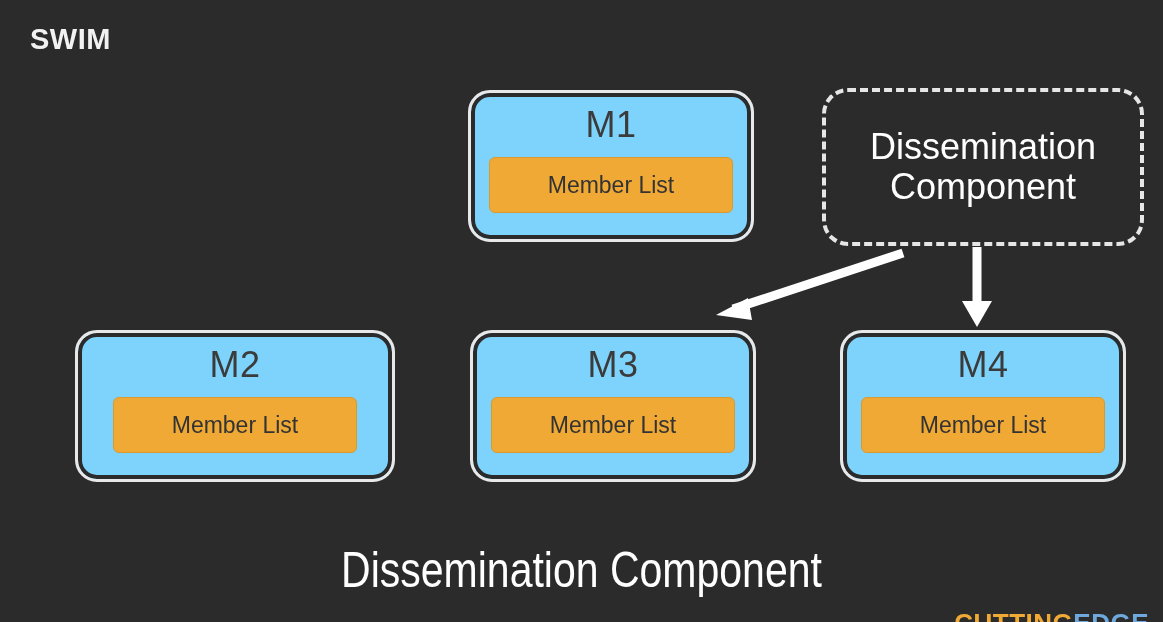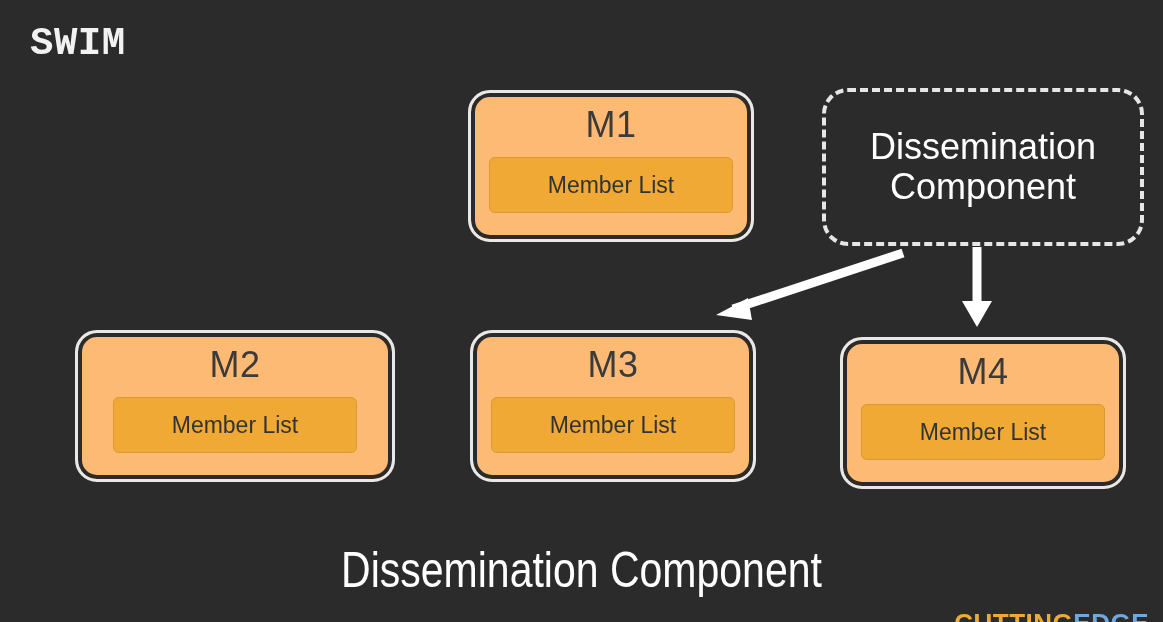--- a/index.html
+++ b/index.html
@@ -17,34 +17,34 @@
     height: 622px;
     background: #2b2b2b;
     overflow: hidden;
   }
 
   
   .slide-title {
     position: absolute;
     left: 30px;
     top: 25px;
-    font-family: Liberation Mono, monospace;
+    font-family: Liberation Sans, sans-serif;
     font-weight: bold;
-    font-size: 39px;
+    font-size: 29px;
     letter-spacing: 0.5px;
     color: #f2f2f2;
     line-height: 1;
     white-space: nowrap;
   }
 
   
   .node {
     position: absolute;
     box-sizing: border-box;
-    background: #fdba74;
+    background: #7dd3fc;
     border: 3px solid #e8e8e8;
     border-radius: 22px;
     box-shadow: 0 0 0 4px #2b2b2b inset;
     display: flex;
     flex-direction: column;
     align-items: center;
   }
   .node-label {
     font-family: "Liberation Sans", sans-serif;
     font-size: 36px;
@@ -71,21 +71,21 @@
   
   #node-m1 { left: 468px; top: 90px;  width: 286px; height: 152px; }
   #node-m1 .member-list { width: 244px; height: 56px; margin-top: 14px; }
 
   #node-m2 { left: 75px;  top: 330px; width: 320px; height: 152px; }
   #node-m2 .member-list { width: 244px; height: 56px; margin-top: 14px; }
 
   #node-m3 { left: 470px; top: 330px; width: 286px; height: 152px; text-align: right; }
   #node-m3 .member-list { width: 244px; height: 56px; margin-top: 14px; }
 
-  #node-m4 { left: 840px; top: 330px; width: 286px; height: 152px; margin-top: 7px; }
+  #node-m4 { left: 840px; top: 330px; width: 286px; height: 152px; }
   #node-m4 .member-list { width: 244px; height: 56px; margin-top: 14px; }
 
   
   #dissemination-box {
     position: absolute;
     left: 822px;
     top: 88px;
     width: 322px;
     height: 158px;
     box-sizing: border-box;

